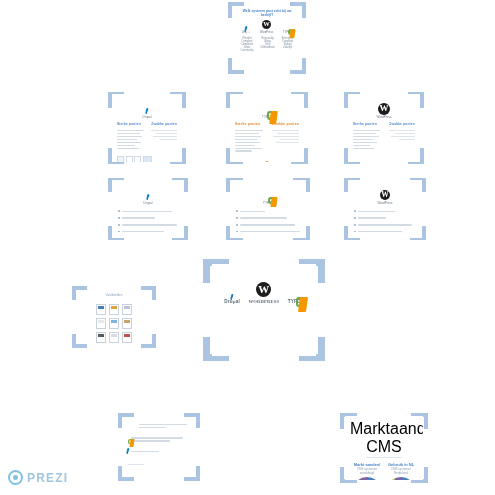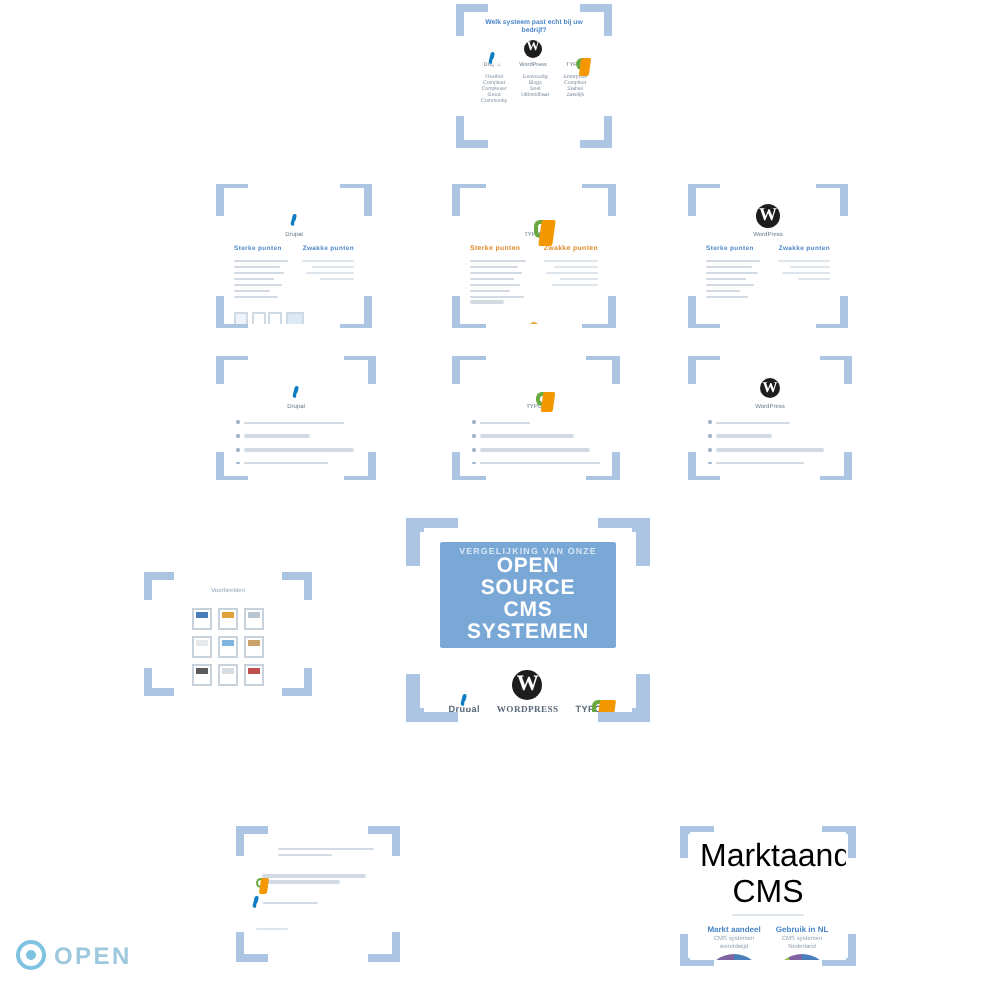--- a/index.html
+++ b/index.html
@@ -420,25 +420,20 @@
     </div>
   </div>
 
   <div class="frame" style="left:203px; top:259px; width:122px; height:102px;">
     <div class="br tl" style="width:26px;height:24px;border-left-width:7px;border-top-width:7px;"></div>
     <div class="br bl" style="width:26px;height:24px;border-left-width:7px;border-bottom-width:7px;"></div>
     <div class="br tr" style="width:26px;height:24px;border-right-width:7px;border-top-width:7px;"></div>
     <div class="br br2" style="width:26px;height:24px;border-right-width:7px;border-bottom-width:7px;"></div>
 
     <div class="slide" style="left:9px; top:5px; width:104px; height:92px; padding:7px 8px;">
-      <div class="cover-band">
-        <div class="l1">VERGELIJKING VAN ONZE</div>
-        <div class="l2">OPEN SOURCE</div>
-        <div class="l3">CMS SYSTEMEN</div>
-      </div>
 
       <div class="cover-logos" style="margin-top:11px;">
         <div class="cell">
           <span class="logo"><span class="drupal-mark" style="width:13px;height:15px;"></span></span>
           <span class="cap">Drupal</span>
         </div>
         <div class="cell">
           <span class="logo">
               <span class="wp-mark" style="width:15px;height:15px;font-size:11px;">W</span>
             </span>
@@ -557,16 +552,16 @@
           <div class="pie" style="background: conic-gradient(#4a7ebb 0 162deg, #c0504d 162deg 252deg, #9bbb59 252deg 324deg, #8064a2 324deg 360deg);"></div>
 
         </div>
       </div>
 
     </div>
   </div>
 
   <div id="prezi-logo">
     <span class="ring"></span>
-    <span class="word">OPEN</span>
+    <span class="word">PREZI</span>
   </div>
 
 </div>
 
 </body></html>

